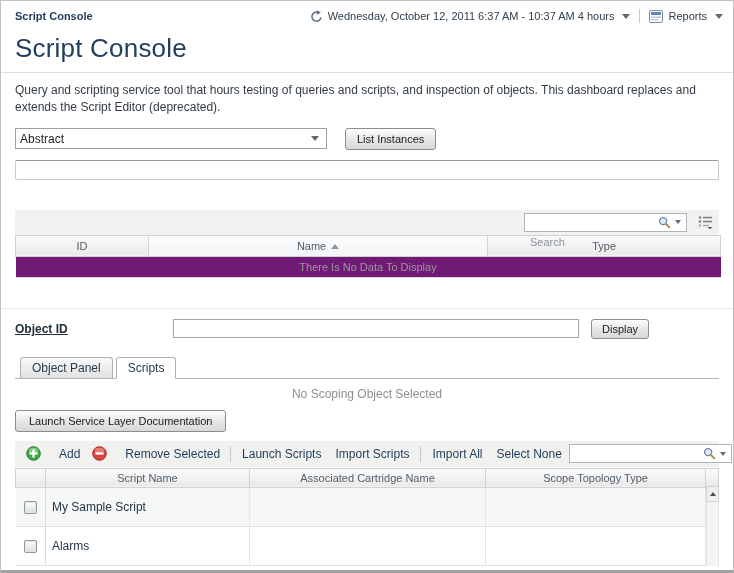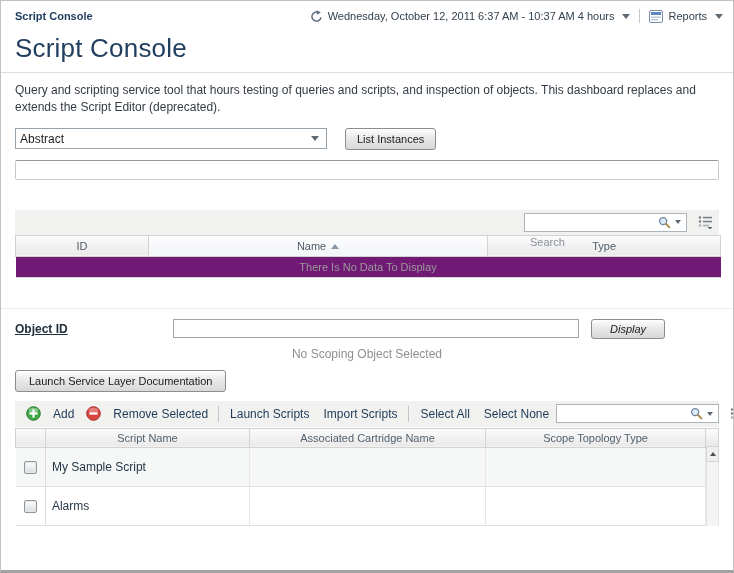--- a/index.html
+++ b/index.html
@@ -30,37 +30,37 @@
   
   .toolbar { background:#f1f1f0; height:25px; display:flex; align-items:center; margin:0 14px; padding:0 5px; }
   .toolbar.right-only { justify-content:flex-end; }
   .toolbar.split { justify-content:space-between; height:26px; }
   .searchbox { width:163px; height:19px; background:#fff; border:1px solid #adb5bc; display:flex; align-items:center; padding:0 3px 0 5px; }
   .searchbox input { border:none; outline:none; flex:1; min-width:0; font-size:11px; color:#444; font-family:"Liberation Sans",sans-serif; background:transparent;margin-top:40px; }
   .searchbox input::placeholder { color:#8a929a; opacity:1; }
   .search-caret { width:0; height:0; border-left:3px solid transparent; border-right:3px solid transparent; border-top:4px solid #5f6a74; margin:0 2px 0 4px; }
   .customizer { margin-left:11px; cursor:pointer; display:flex; align-items:center; }
   .tb-left { display:flex; align-items:center; font-size:12px; color:#1e3a57; }
-  .tb-item { display:flex; align-items:center; gap:12px; padding:0 6px; cursor:pointer; white-space:nowrap; }
+  .tb-item { display:flex; align-items:center; gap:18px; padding:0 6px; cursor:pointer; white-space:nowrap; }
   .tb-item.plain { padding:0 7px; }
   .tb-sep { width:1px; height:16px; background:#c6c6c6; margin:0 4px; }
   .tb-right { display:flex; align-items:center; }
 
   
   .itable { width:706px; margin:0 14px; border-collapse:collapse; }
   .itable th { height:21px; background:linear-gradient(#fbfbfb,#e9e9e9); border:1px solid #d2d2d2; font-size:11px; font-weight:normal; color:#4f5c68; text-align:center; }
   .itable th.sorted { background:linear-gradient(#fdfdfe,#f2f4f6); }
   .itable td { height:21px; border-bottom:1px solid #d8d8d8; text-align:center; font-size:11px; color:#9a9a9a; background:#701a75; }
   .sort-up { width:0; height:0; border-left:4px solid transparent; border-right:4px solid transparent; border-bottom:5px solid #8a97a3; display:inline-block; margin-left:5px; vertical-align:middle; }
 
   
   .objectid-wrap { border-top:1px solid #ebebeb; margin-top:30px; padding:10px 14px 0 14px; display:flex; align-items:center; }
   .objectid-label { width:158px; font-size:12px; font-weight:bold; color:#22303c;text-decoration:underline; }
   .objectid-input { width:406px; height:19px; border:1px solid #a6a6a6; font-size:12px; padding:0 4px; color:#333; font-family:"Liberation Sans",sans-serif; }
-  .display-btn { margin-left:12px; padding:3px 18px;font-style:italic; }
+  .display-btn { margin-left:12px; padding:3px 10px; }
 
   
   .tabstrip { margin:17px 14px 0 14px; border-bottom:1px solid #b5b5b5; display:flex; align-items:flex-end; padding-left:5px; height:23px; }
   .tab { border:1px solid #b0b0b0; border-radius:3px 3px 0 0; padding:3px 11px 3px 11px; font-size:12px; color:#2a3b4a; background:linear-gradient(#fafafa,#e1e1e1); margin-right:3px; margin-bottom:-1px; border-bottom:1px solid #b5b5b5; cursor:pointer; }
   .tab.active { background:#fff; border-bottom:1px solid #fff; }
   .status-text { margin:8px 14px 0 14px; font-size:12px; color:#8f8f8f;text-align:center; }
   .launch-btn { margin:9px 14px 0 14px; padding:4px 13px; font-size:11px; }
 
   
   .scripts-toolbar { margin-top:9px; }
@@ -171,20 +171,24 @@
   </div>
 
   
   <div class="objectid-wrap">
     <span class="objectid-label">Object ID</span>
     <input type="text" class="objectid-input" value="" style="">
     <button class="btn display-btn">Display</button>
   </div>
 
   
+  <div class="tabstrip">
+    <div class="tab">Object Panel</div>
+    <div class="tab active">Scripts</div>
+  </div>
   <div class="status-text">No Scoping Object Selected</div>
   <button class="btn launch-btn">Launch Service Layer Documentation</button>
 
   
   <div class="toolbar split scripts-toolbar">
     <div class="tb-left">
       <span class="tb-item">
         <span class="icon">
           <svg width="15" height="15" viewBox="0 0 15 15">
               <circle cx="7.5" cy="7.5" r="6.8" fill="#3fa845" stroke="#2c7d32"></circle>
@@ -202,21 +206,21 @@
               <ellipse cx="7.5" cy="4.4" rx="4.6" ry="2.6" fill="#ffffff" opacity="0.3"></ellipse>
               <rect x="3.4" y="6.4" width="8.2" height="2.2" fill="#fff"></rect>
             </svg>
         </span>
         <span>Remove Selected</span>
       </span>
       <span class="tb-sep"></span>
       <span class="tb-item plain">Launch Scripts</span>
       <span class="tb-item plain">Import Scripts</span>
       <span class="tb-sep"></span>
-      <span class="tb-item plain">Select All</span>
+      <span class="tb-item plain">Import All</span>
       <span class="tb-item plain">Select None</span>
     </div>
     <div class="tb-right">
       <div class="searchbox">
         <input type="text" placeholder="Search" style="">
         <span class="icon">
           <svg width="13" height="13" viewBox="0 0 16 16">
               <circle cx="6.3" cy="6.3" r="4.4" fill="#dcebf8" stroke="#6e87a0" stroke-width="1.6"></circle>
               <line x1="9.8" y1="9.8" x2="14" y2="14" stroke="#a8823f" stroke-width="2.2" stroke-linecap="round"></line>
             </svg>

